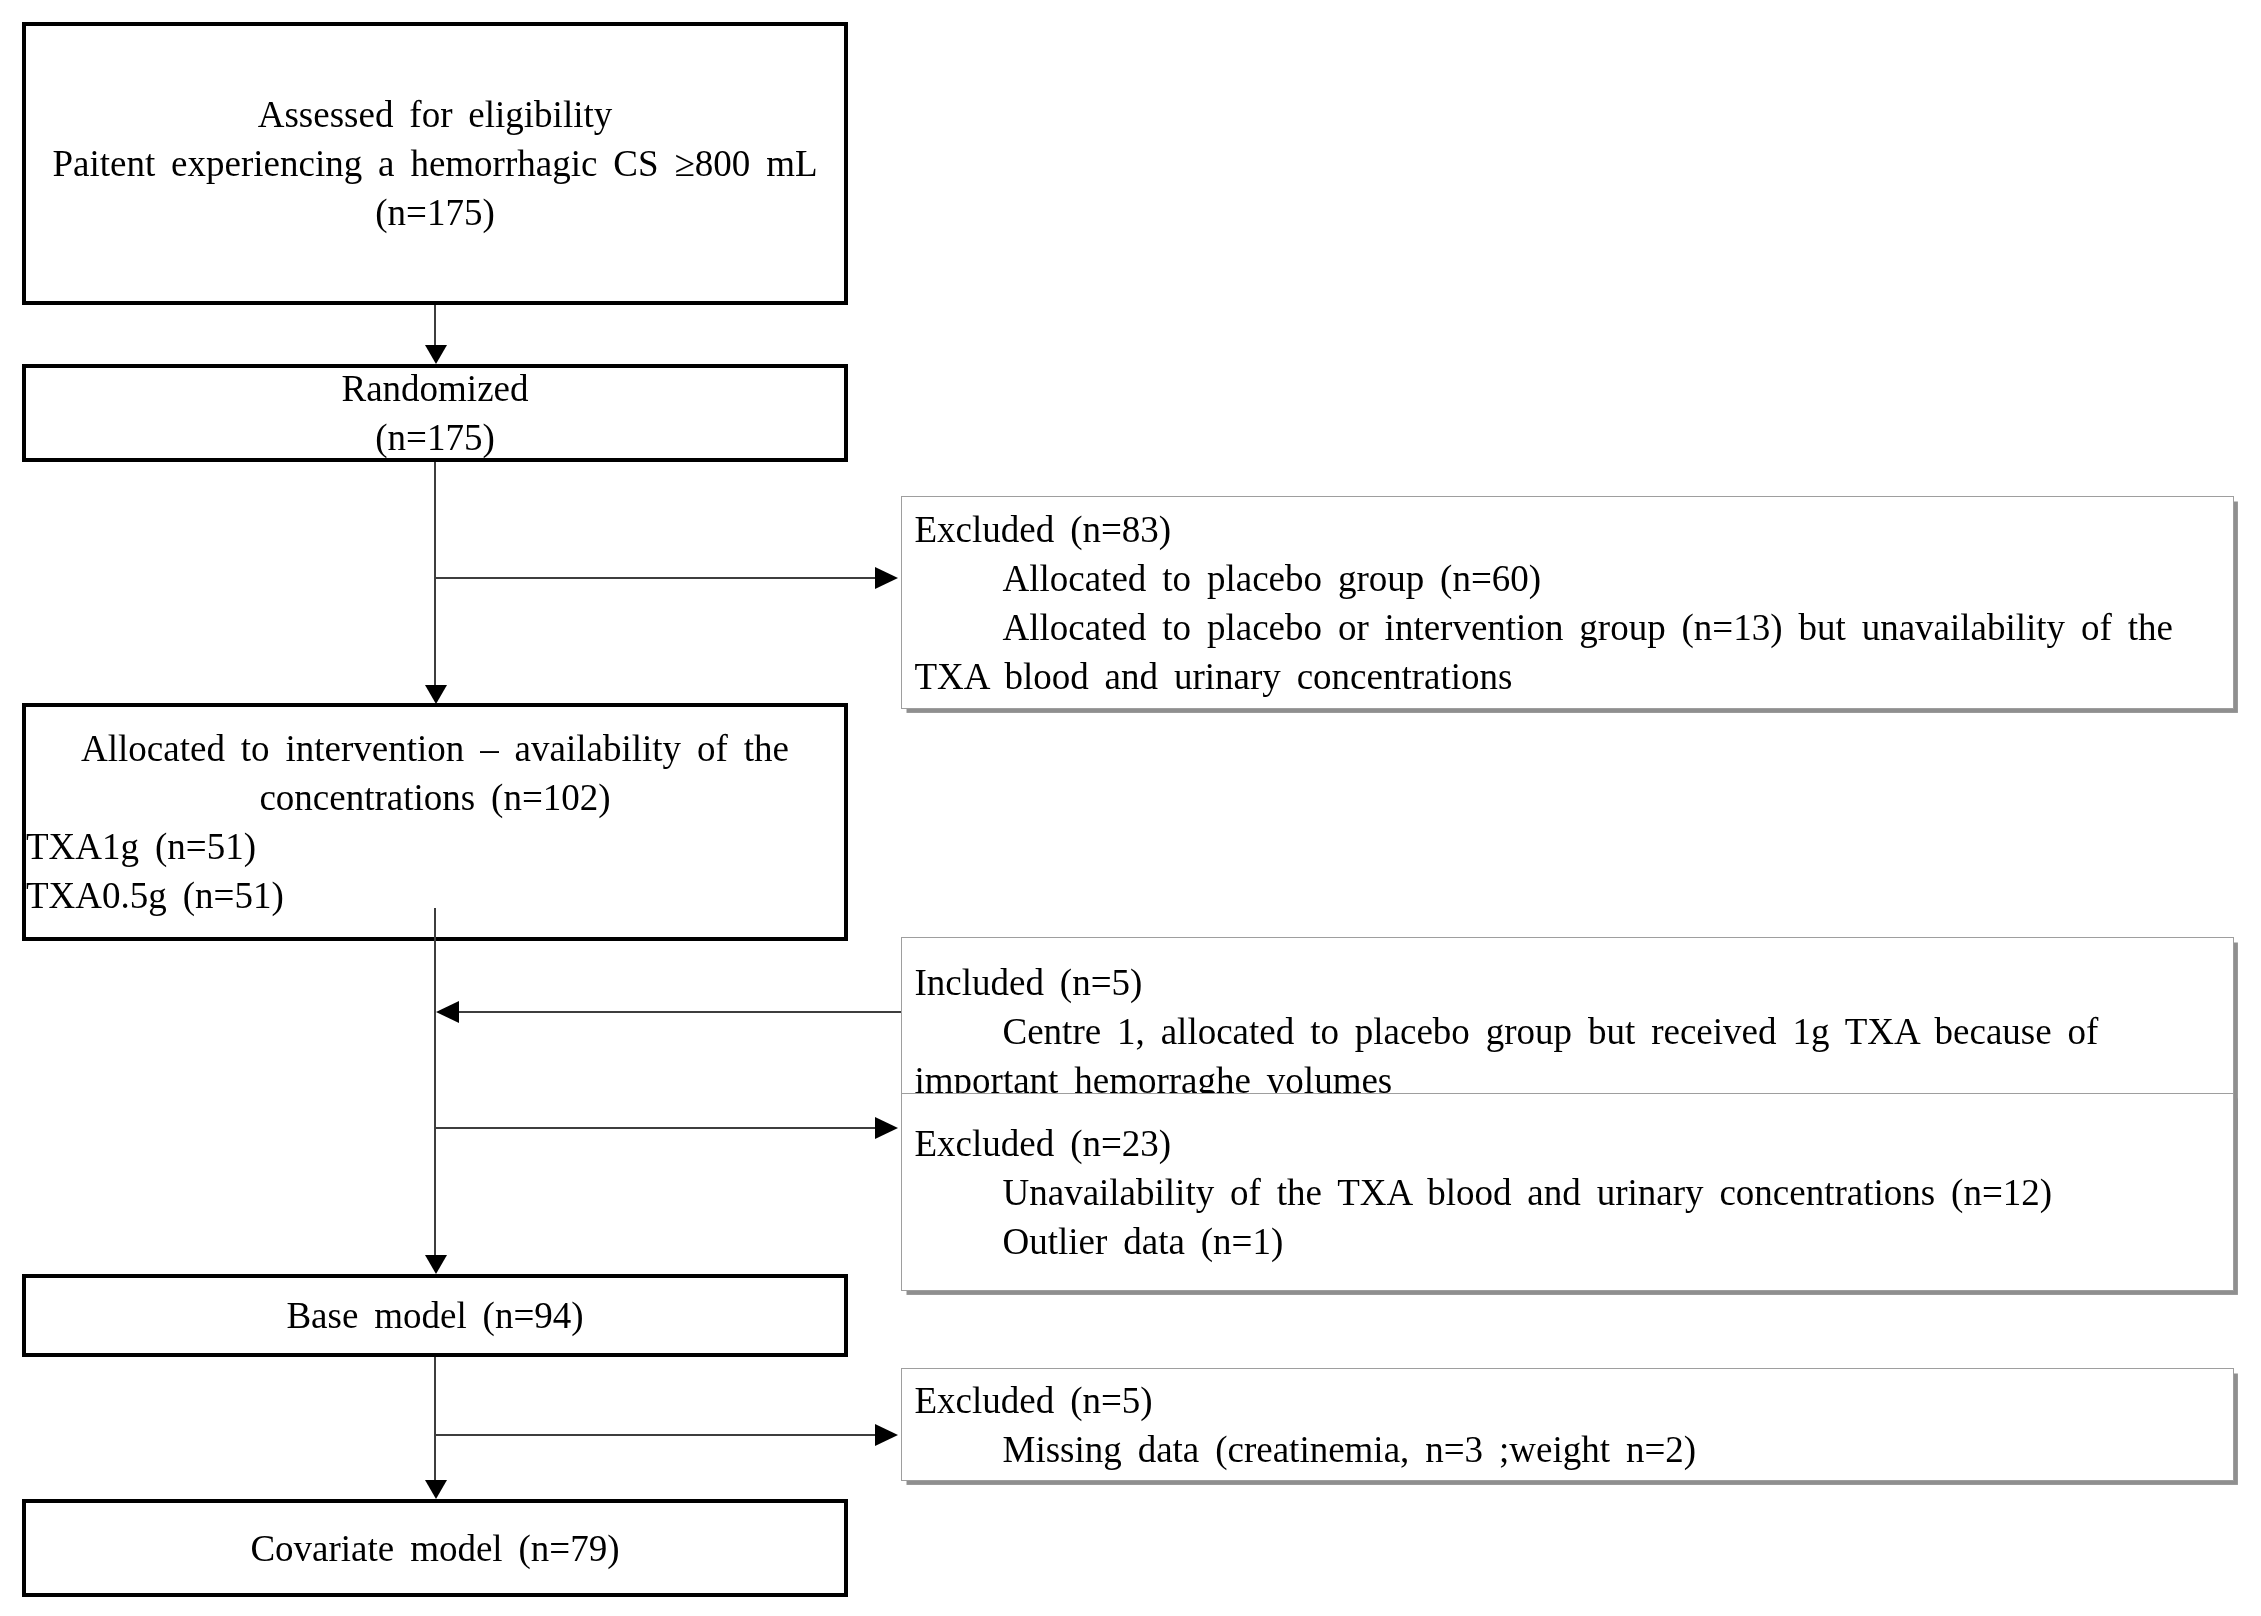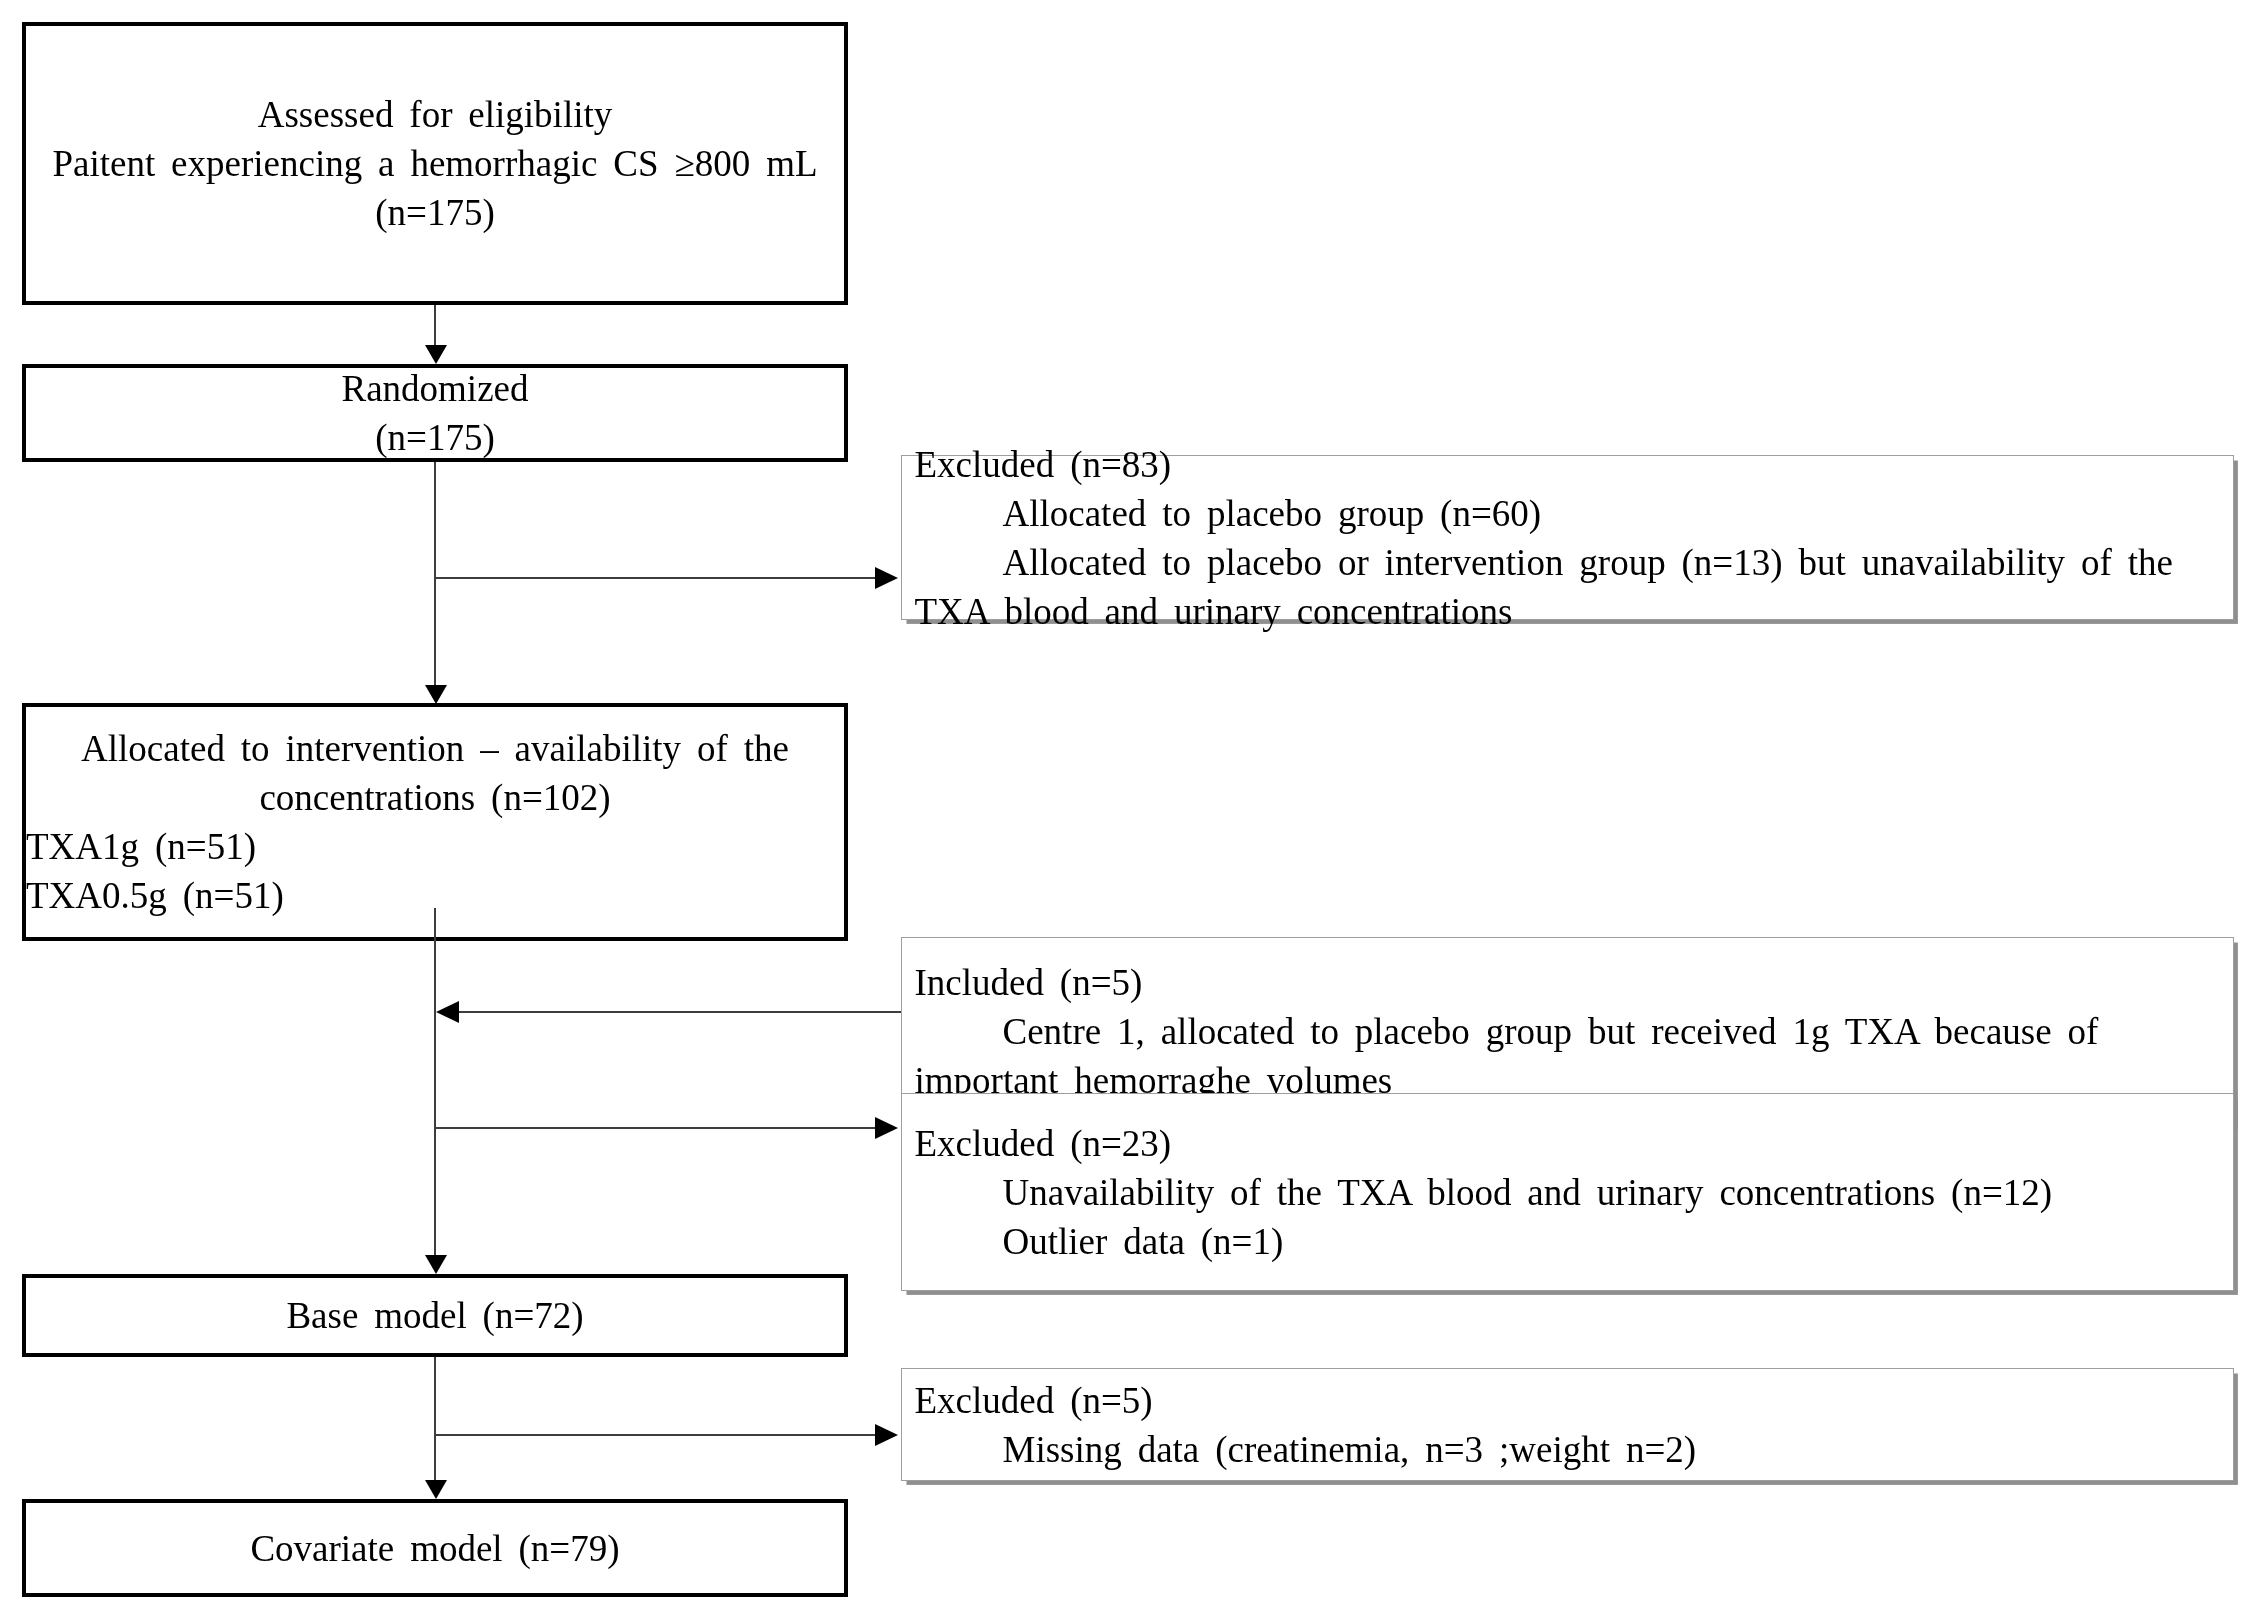--- a/index.html
+++ b/index.html
@@ -15,21 +15,21 @@
   .center{text-align:center;}
   .indent{padding-left:88px;}
   .indent-lg{}
 
   
   .b-assessed{top:22px;height:283px;}
   .b-randomized{top:364px;height:98px;}
   .b-allocated{top:703px;height:238px;}
   .b-base{top:1274px;height:83px;}
   .b-covariate{top:1499px;height:98px;}
-  .b-excl83{top:455px;height:165px;}
+  .b-excl83{top:496px;height:213px;}
   .b-incl5{top:937px;height:189px;}
   .b-excl23{top:1093px;height:198px;}
   .b-excl5{top:1368px;height:113px;}
 
   
   .vline,.hline{position:absolute;background:#3d3d3d;}
   .vline{width:2.3px;left:434px;}
   .hline{height:2.3px;}
   .v1{top:305px;height:43px;}
   .v2{top:462px;height:227px;}
@@ -71,21 +71,21 @@
   </div>
 
   <div class="box solid b-allocated">
     <div class="line center">Allocated to intervention – availability of the</div>
     <div class="line center">concentrations (n=102)</div>
     <div class="line indent-lg">TXA1g (n=51)</div>
     <div class="line indent-lg">TXA0.5g (n=51)</div>
   </div>
 
   <div class="box solid b-base">
-    <div class="line center">Base model (n=72)</div>
+    <div class="line center">Base model (n=94)</div>
   </div>
 
   <div class="box solid b-covariate">
     <div class="line center">Covariate model (n=79)</div>
   </div>
 
   <div class="box lite b-excl83">
     <div class="line">Excluded (n=83)</div>
     <div class="line indent">Allocated to placebo group (n=60)</div>
     <div class="line indent">Allocated to placebo or intervention group (n=13) but unavailability of the</div>

